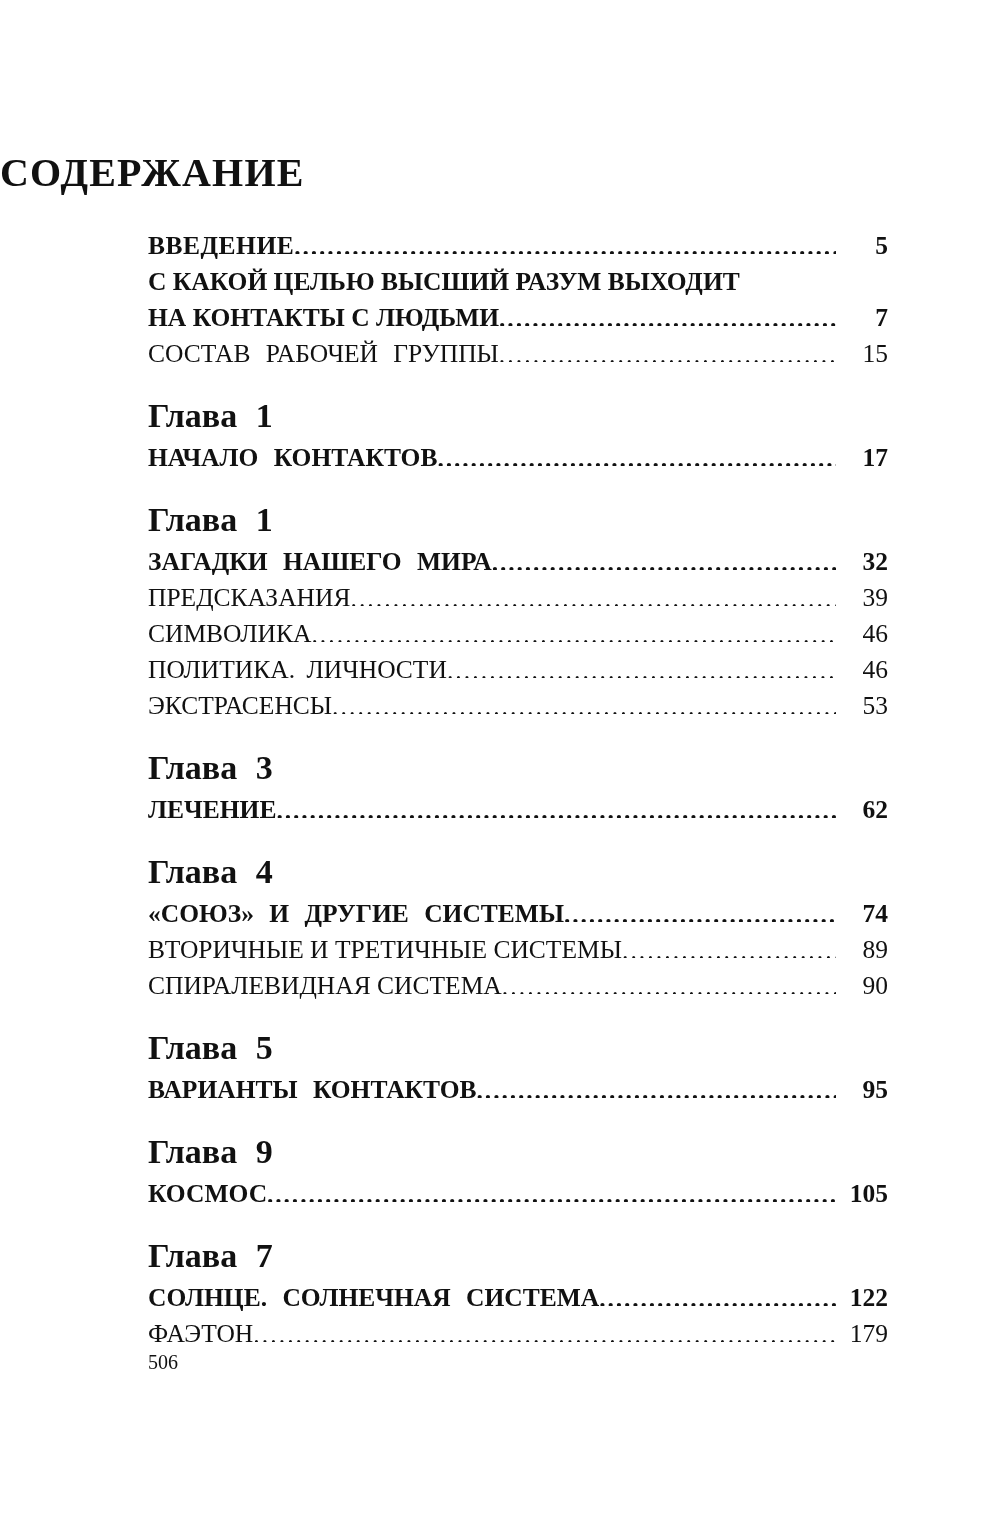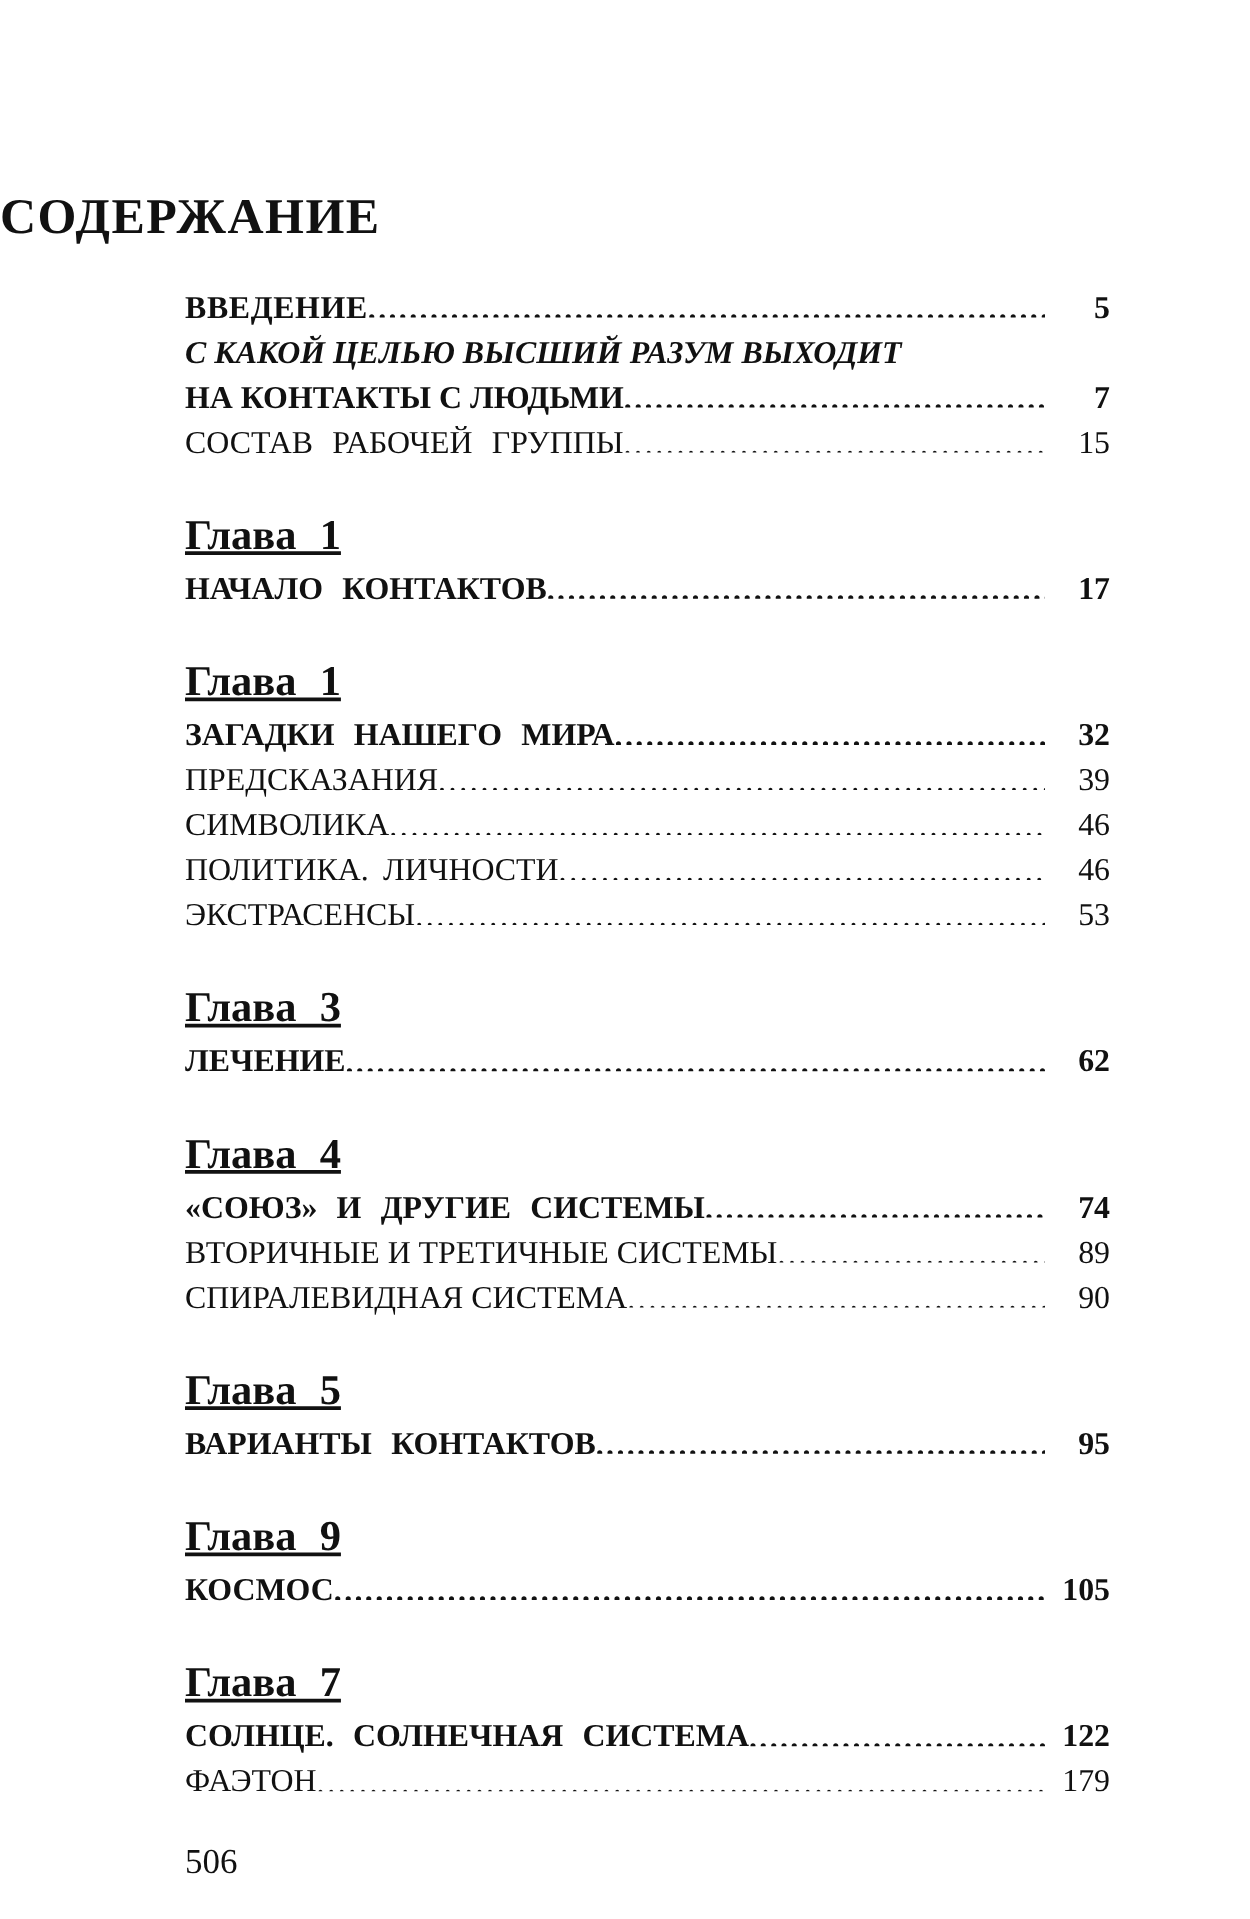--- a/index.html
+++ b/index.html
@@ -101,42 +101,41 @@
   
   .entry-multiline {
     font-size: 25.5px;
     line-height: 36px;
     font-weight: bold;
     color: #111111;
   }
   .entry-multiline .first-line {
     display: block;
     white-space: nowrap;
-    font-style: italic;
   }
 
   
   .chapter-head {
     font-size: 34px;
     font-weight: bold;
     line-height: 1;
     color: #111111;
     word-spacing: 10px;
     white-space: nowrap;
   }
 
   
-  .sp-before-chapter { margin-top: 40px; text-decoration: underline; }
+  .sp-before-chapter { margin-top: 27px; }
   .sp-after-chapter  { margin-top: 7px; }
 
   .folio {
     position: absolute;
     left: 148px;
-    top: 1476px;
-    font-size: 28px;
+    top: 1352px;
+    font-size: 20px;
     line-height: 1;
     color: #111111;
     font-weight: normal;
   }
 </style>
 </head>
 <body>
 
 <div class="page">
 

